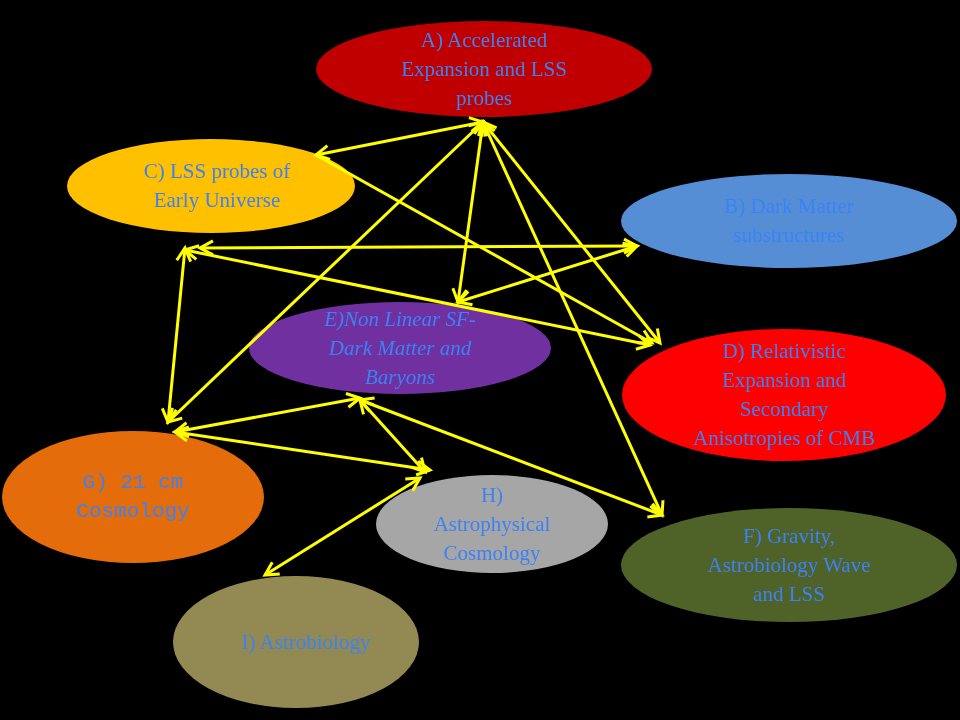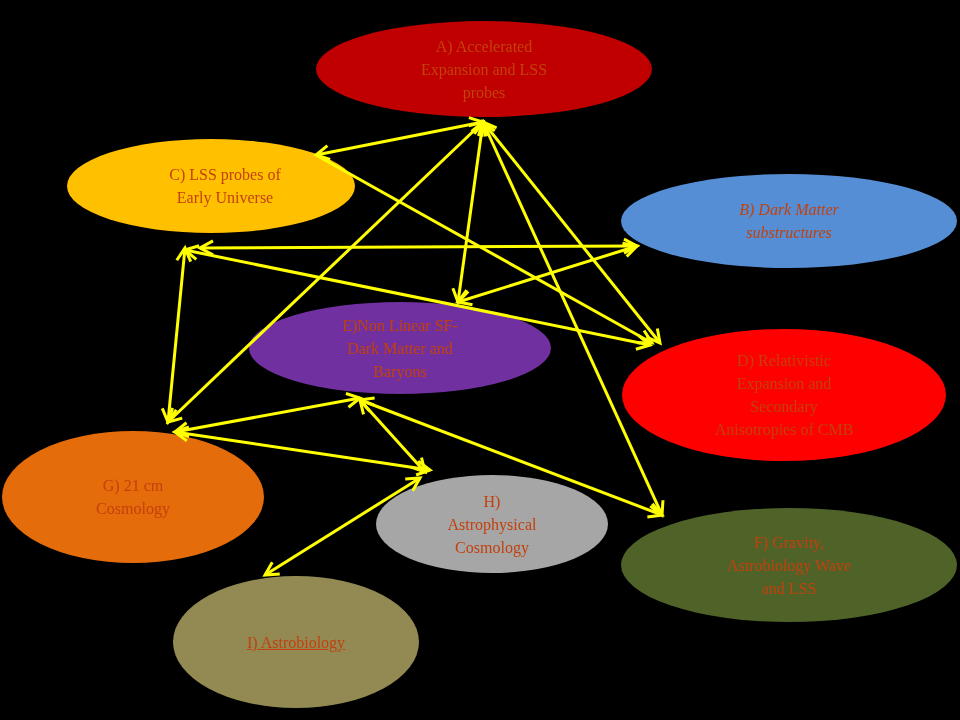--- a/index.html
+++ b/index.html
@@ -1,20 +1,20 @@
 <!DOCTYPE html>
 <html><head>
 <meta charset="utf-8">
 <style>
   html, body { margin: 0; padding: 0; background: #000; }
   body { width: 960px; height: 720px; position: relative; overflow: hidden;
          font-family: "Liberation Serif", "DejaVu Serif", serif; }
   #diagram { position: absolute; left: 0; top: 0; width: 960px; height: 720px; }
-  .node-label { position: absolute; color: #c2410c; text-align: center;
-                font-size: 16px; line-height: 23px; display: flex;
+  .node-label { position: absolute; color: #3b82f6; text-align: center;
+                font-size: 21px; line-height: 29px; display: flex;
                 align-items: center; justify-content: center; pointer-events: none; }
   .node-label span { white-space: pre-line; }
 </style>
 </head>
 <body>
 
 <svg id="diagram" viewBox="0 0 960 720" xmlns="http://www.w3.org/2000/svg">
   <rect width="960" height="720" fill="#000"></rect>
   <g id="nodes-layer">
       <ellipse cx="484" cy="69" rx="168" ry="48" fill="#c00000"></ellipse>
@@ -103,49 +103,49 @@
         <polyline points="412.6934512031376,490.83021218371186 420,478 405.26658498596765,478.9625393624609" fill="none" stroke="#ffff00" stroke-width="3" stroke-linejoin="miter"></polyline>
       </g>
     </g>
 </svg>
 <div id="labels-layer">
     <div class="node-label" style="left: 316px; top: 21px; width: 336px; height: 96px;">
       <span>A) Accelerated
 Expansion and LSS
 probes</span>
     </div>
-    <div class="node-label" style="left: 621px; top: 174px; width: 336px; height: 94px; font-style: italic;">
+    <div class="node-label" style="left: 621px; top: 174px; width: 336px; height: 94px;">
       <span>B) Dark Matter
 substructures</span>
     </div>
-    <div class="node-label" style="left: 81px; top: 139px; width: 288px; height: 94px;">
+    <div class="node-label" style="left: 73px; top: 139px; width: 288px; height: 94px;">
       <span>C) LSS probes of
 Early Universe</span>
     </div>
     <div class="node-label" style="left: 622px; top: 329px; width: 324px; height: 132px;">
       <span>D) Relativistic
 Expansion  and
 Secondary
 Anisotropies of CMB</span>
     </div>
-    <div class="node-label" style="left: 249px; top: 302px; width: 302px; height: 92px;">
+    <div class="node-label" style="left: 249px; top: 302px; width: 302px; height: 92px; font-style: italic;">
       <span>E)Non Linear SF-
 Dark Matter and
 Baryons</span>
     </div>
     <div class="node-label" style="left: 621px; top: 508px; width: 336px; height: 114px;">
       <span>F) Gravity,
 Astrobiology Wave
 and LSS</span>
     </div>
-    <div class="node-label" style="left: 2px; top: 431px; width: 262px; height: 132px;">
+    <div class="node-label" style="left: 2px; top: 431px; width: 262px; height: 132px; font-family: Liberation Mono, monospace;">
       <span>G) 21 cm
 Cosmology</span>
     </div>
     <div class="node-label" style="left: 376px; top: 475px; width: 232px; height: 98px;">
       <span>H)
 Astrophysical
 Cosmology</span>
     </div>
-    <div class="node-label" style="left: 173px; top: 576px; width: 246px; height: 132px; text-decoration: underline;">
+    <div class="node-label" style="left: 183px; top: 576px; width: 246px; height: 132px;">
       <span>I) Astrobiology</span>
     </div>
   </div>
 
 </body></html>

